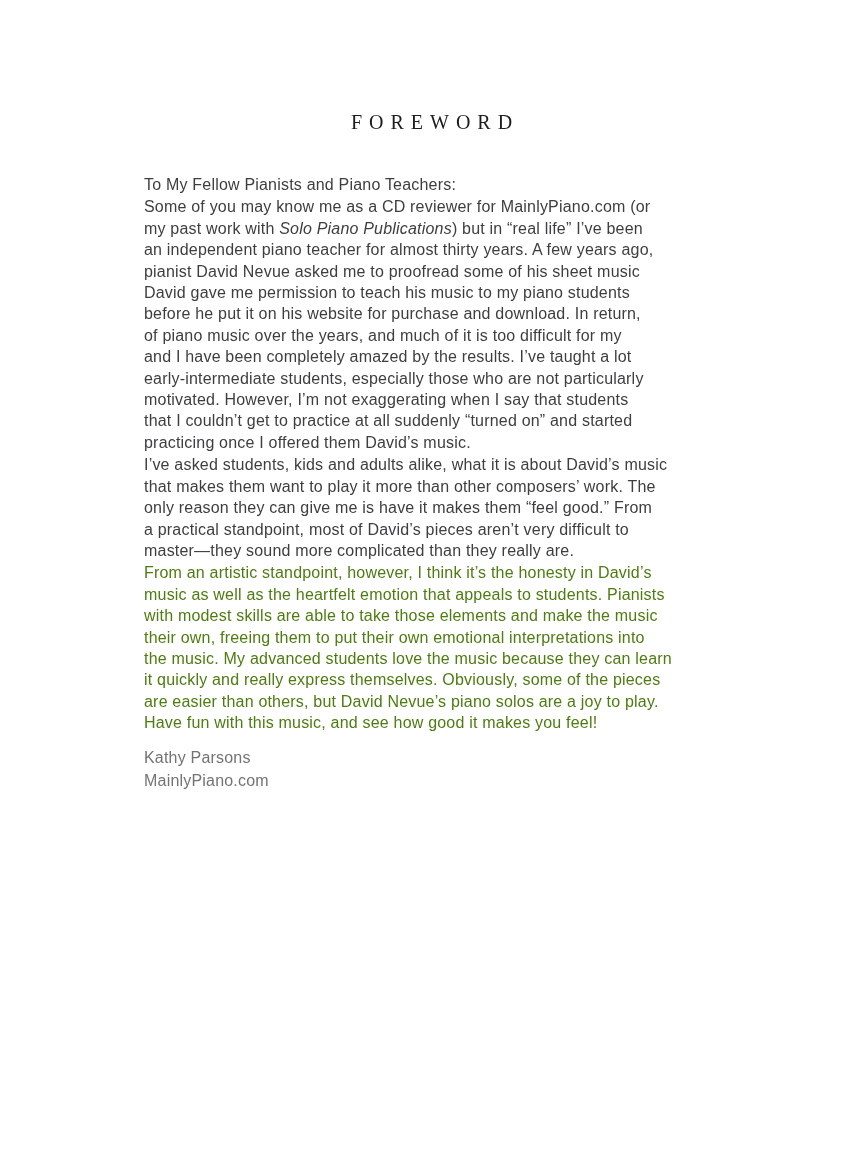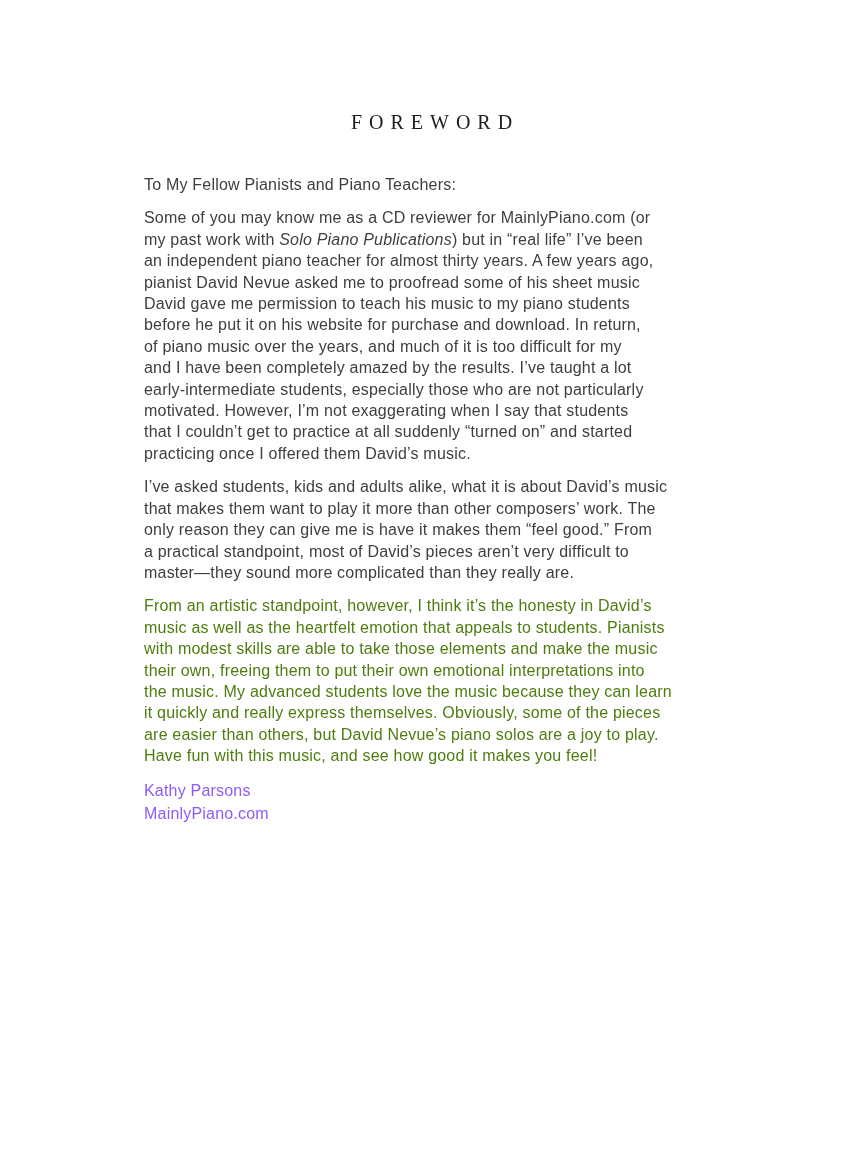--- a/index.html
+++ b/index.html
@@ -28,21 +28,21 @@
     letter-spacing: 7px;
     color: #1d1d1f;
   }
   .body-text {
     font-size: 16px;
     line-height: 21.4px;
     letter-spacing: 0.2px;
     color: #3e3e40;
   }
   .salutation { margin-top: 36px; }
-  .para { margin-top: 12px; }
+  .para { margin-top: 1px; }
   .line { display: block; }
   .signature {
     margin-top: 12px;
     line-height: 23px;
   }
   .sig-line { display: block; }
   i { font-style: italic; }
 </style>
 </head>
 <body>
@@ -77,18 +77,18 @@
           <span class="line">From an artistic standpoint, however, I think it’s the honesty in David’s</span>
           <span class="line">music as well as the heartfelt emotion that appeals to students. Pianists</span>
           <span class="line">with modest skills are able to take those elements and make the music</span>
           <span class="line">their own, freeing them to put their own emotional interpretations into</span>
           <span class="line">the music. My advanced students love the music because they can learn</span>
           <span class="line">it quickly and really express themselves. Obviously, some of the pieces</span>
           <span class="line">are easier than others, but David Nevue’s piano solos are a joy to play.</span>
           <span class="line">Have fun with this music, and see how good it makes you feel!</span>
         </p>
       </div>
-    <p class="body-text signature" style="color: #8b5cf6;">
+    <p class="body-text signature" style="color: #737373;">
       <span class="sig-line">Kathy Parsons</span>
       <span class="sig-line">MainlyPiano.com</span>
     </p>
   </div>
 </div>
 
 </body></html>

